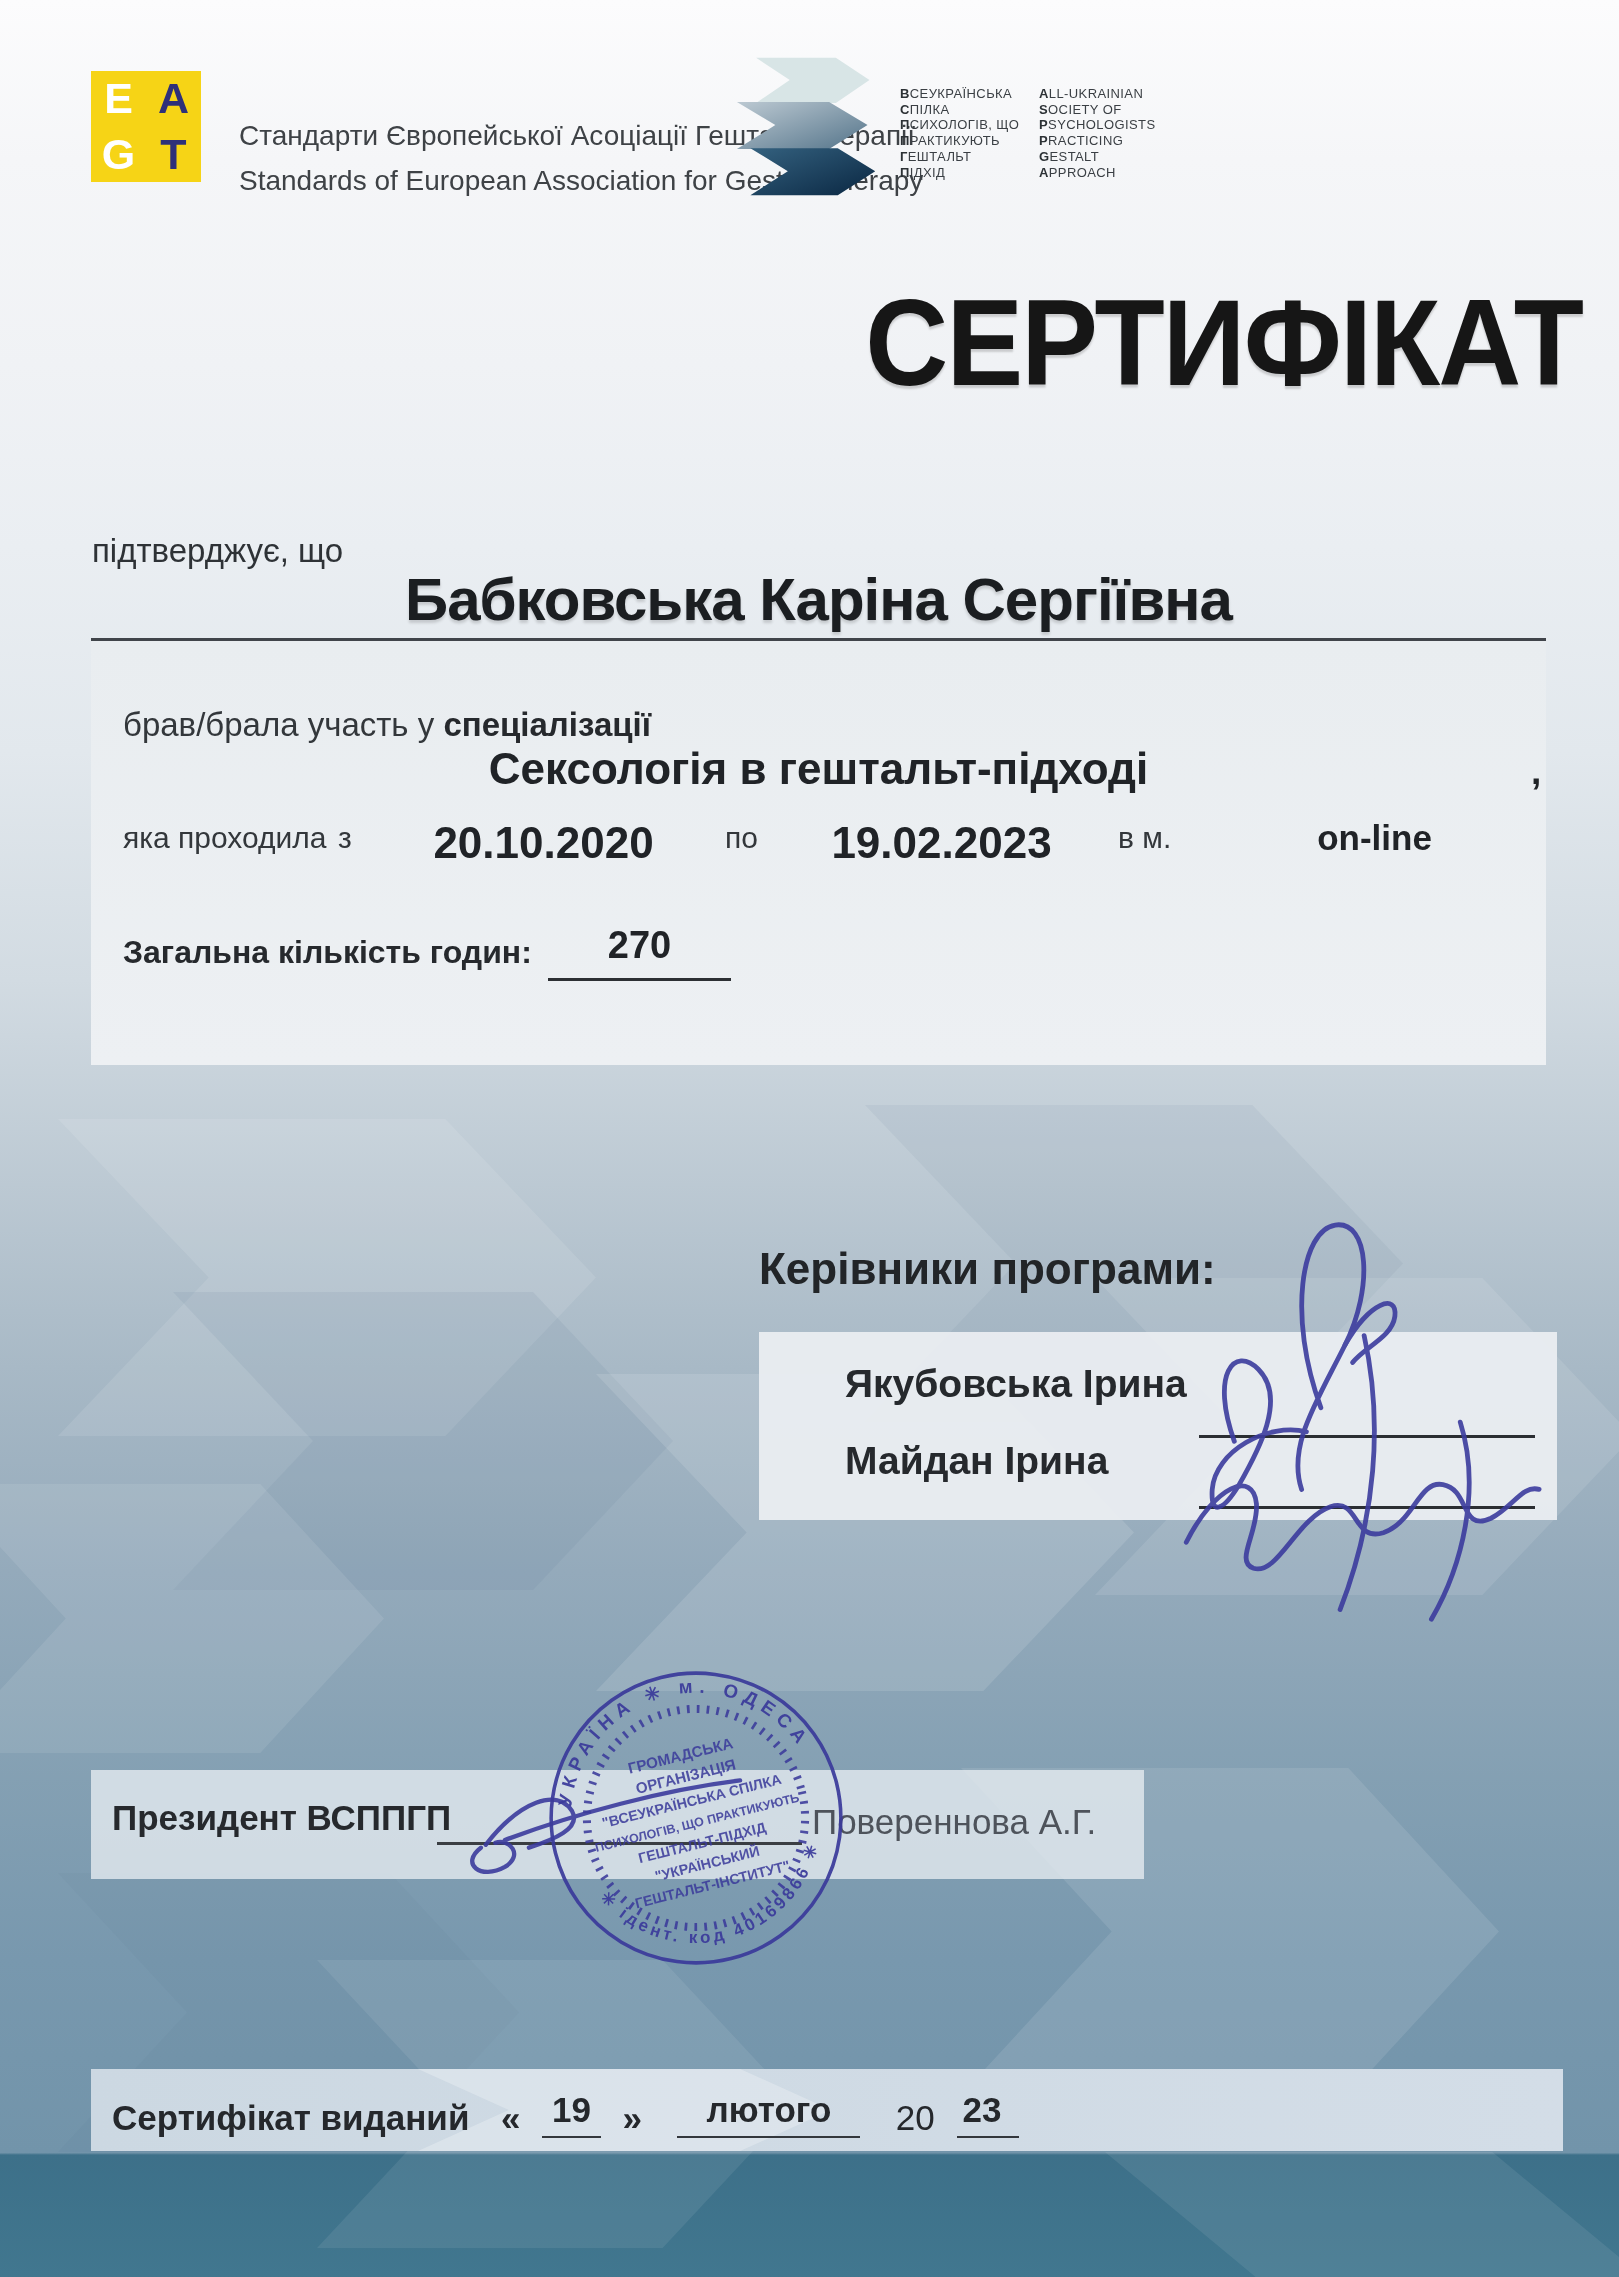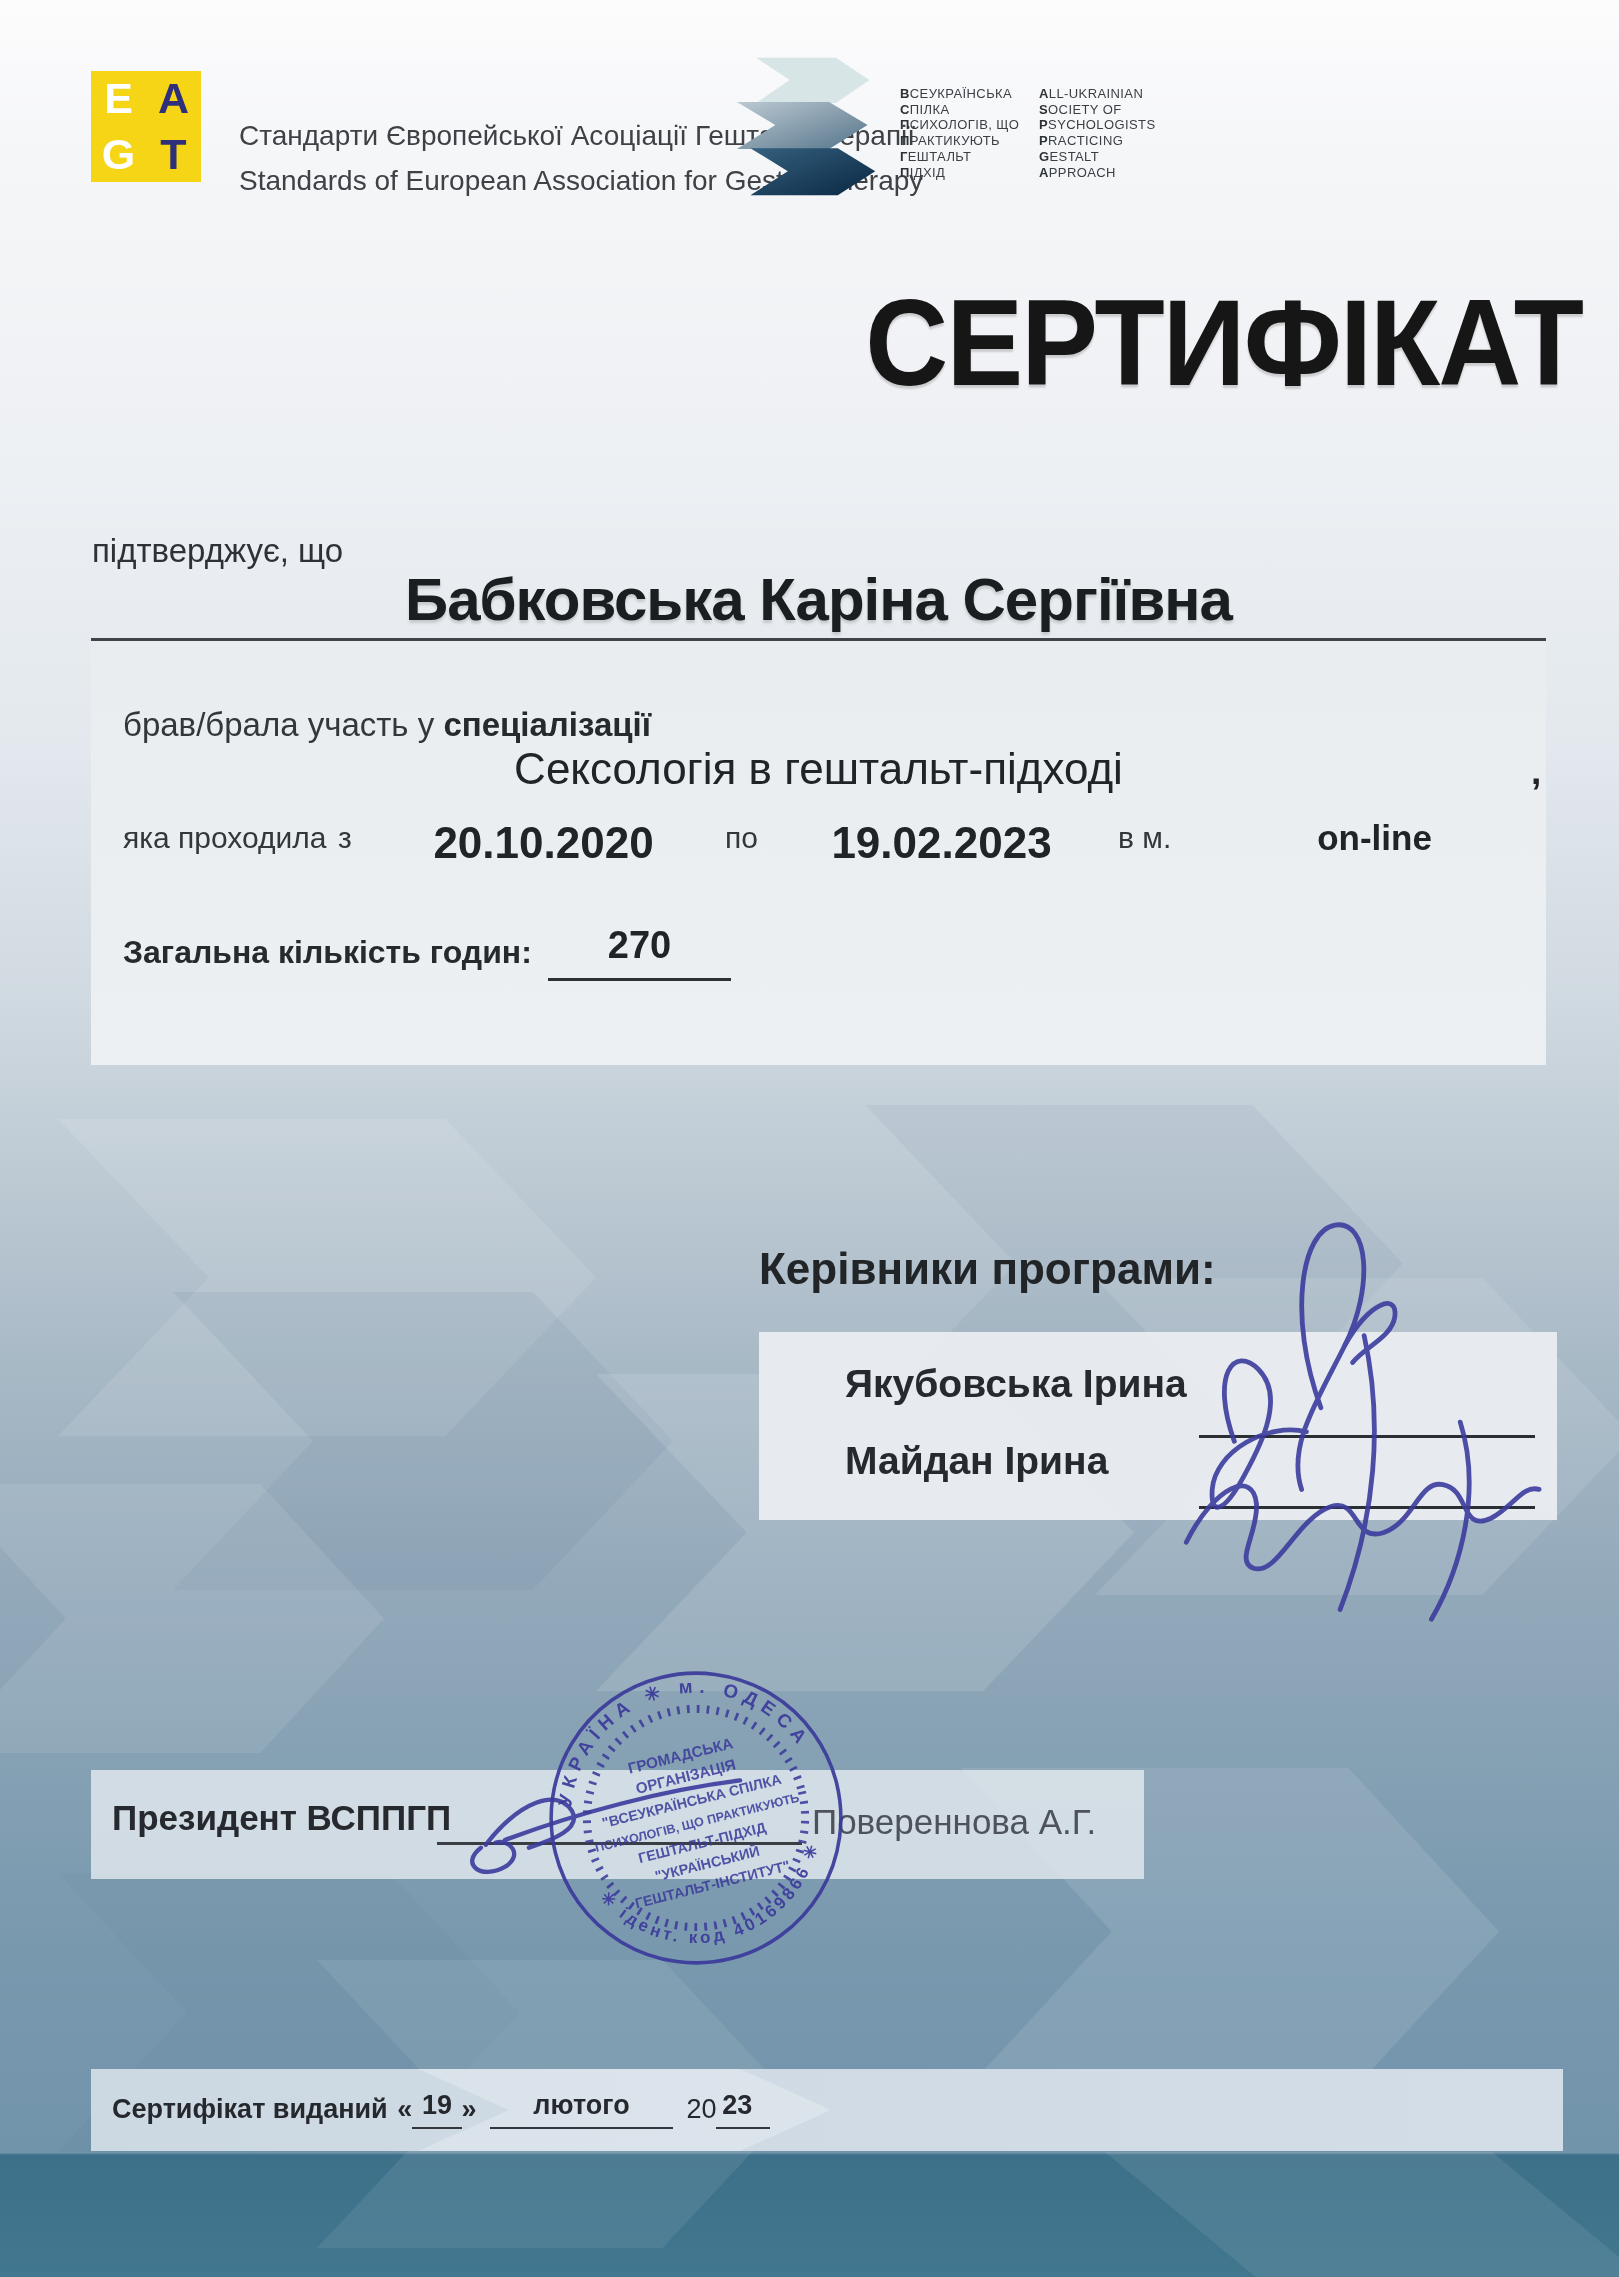--- a/index.html
+++ b/index.html
@@ -30,21 +30,21 @@
     text-shadow:0 2.9px 1.9px rgba(70,70,70,.22);}
   .confirms{left:92px;top:532px;font-size:33px;color:#2e3236;text-align:right;}
   .big-name{left:91px;top:565px;width:1455px;text-align:center;font-size:60px;
     font-weight:800;color:#1b1e21;letter-spacing:-1px;text-shadow:0 2.9px 2.9px rgba(0,0,0,.15);}
   .name-underline{left:91px;top:638px;width:1455px;height:2.9px;background:#40444a;}
   .panel{left:91px;top:641px;width:1455px;height:424px;
     background:linear-gradient(180deg,#e9edf0,#edf0f3);}
   .participation{left:123px;top:706px;font-size:33px;color:#33373b;}
   .participation b{color:#26292d;}
   .course{left:91px;top:744px;width:1455px;text-align:center;font-size:44px;
-    font-weight:400;color:#202327;}
+    font-weight:700;color:#202327;}
   .course-comma{left:1531px;top:751px;font-size:37px;font-weight:700;color:#202327;}
   .prow{top:821px;font-size:30px;color:#33373b;}
   .pbold{font-size:44px;font-weight:800;color:#202327;text-align:center;top:818px;}
   .hours-label{left:123px;top:934px;font-size:32px;font-weight:800;color:#26292d;}
   .hours-value{left:548px;top:924px;width:183px;text-align:center;font-size:38px;
     font-weight:800;color:#202327;}
   .hours-line{left:548px;top:978px;width:183px;height:2.9px;background:#2c2f33;}
   
   .leaders-heading{left:759px;top:1244px;font-size:44px;font-weight:800;color:#222528;}
   .sig-box{left:759px;top:1332px;width:798px;height:188px;background:rgba(234,237,241,.95);}
@@ -54,22 +54,22 @@
   .pres-band{left:91px;top:1770px;width:1053px;height:109px;background:rgba(229,235,240,.8);}
   .pres-label{left:112px;top:1798px;font-size:35px;font-weight:800;color:#26292d;}
   .pres-line{left:437px;top:1842px;width:365px;height:2.9px;background:#3a3e43;}
   .pres-name{left:812px;top:1802px;font-size:35px;color:#4e535b;}
   .stamp{left:544px;top:1666px;width:304px;height:304px;transform:rotate(-14deg);opacity:.93;}
   
   .date-band{left:91px;top:2069px;width:1472px;height:82px;
     background:linear-gradient(90deg,#ccd8e2,#d3dde7);}
   .date-chv{left:327px;top:0;width:413px;height:100%;background:rgba(255,255,255,.26);
     clip-path:polygon(0 0,78% 0,100% 50%,78% 100%,0 100%,22% 50%);}
-  .date-line{left:112px;top:2090px;font-size:27px;color:#25282c;font-weight:700;
-    display:flex;align-items:center;}
+  .date-line{left:112px;top:2090px;font-size:35px;color:#25282c;font-weight:700;
+    display:flex;align-items:flex-end;gap:22px;}
   .date-line .thin{font-weight:400;}
   .u{border-bottom:2.9px solid #33373c;padding:0 9.6px 5.8px 9.6px;font-weight:800;}
   .blank{border-bottom:2.9px solid #33373c;min-width:183px;text-align:center;
     padding-bottom:5.8px;font-weight:800;margin:0 13.4px;}
   svg text{font-family:"Liberation Sans",sans-serif;}
 </style>
 </head>
 <body>
 
 <div class="page">

